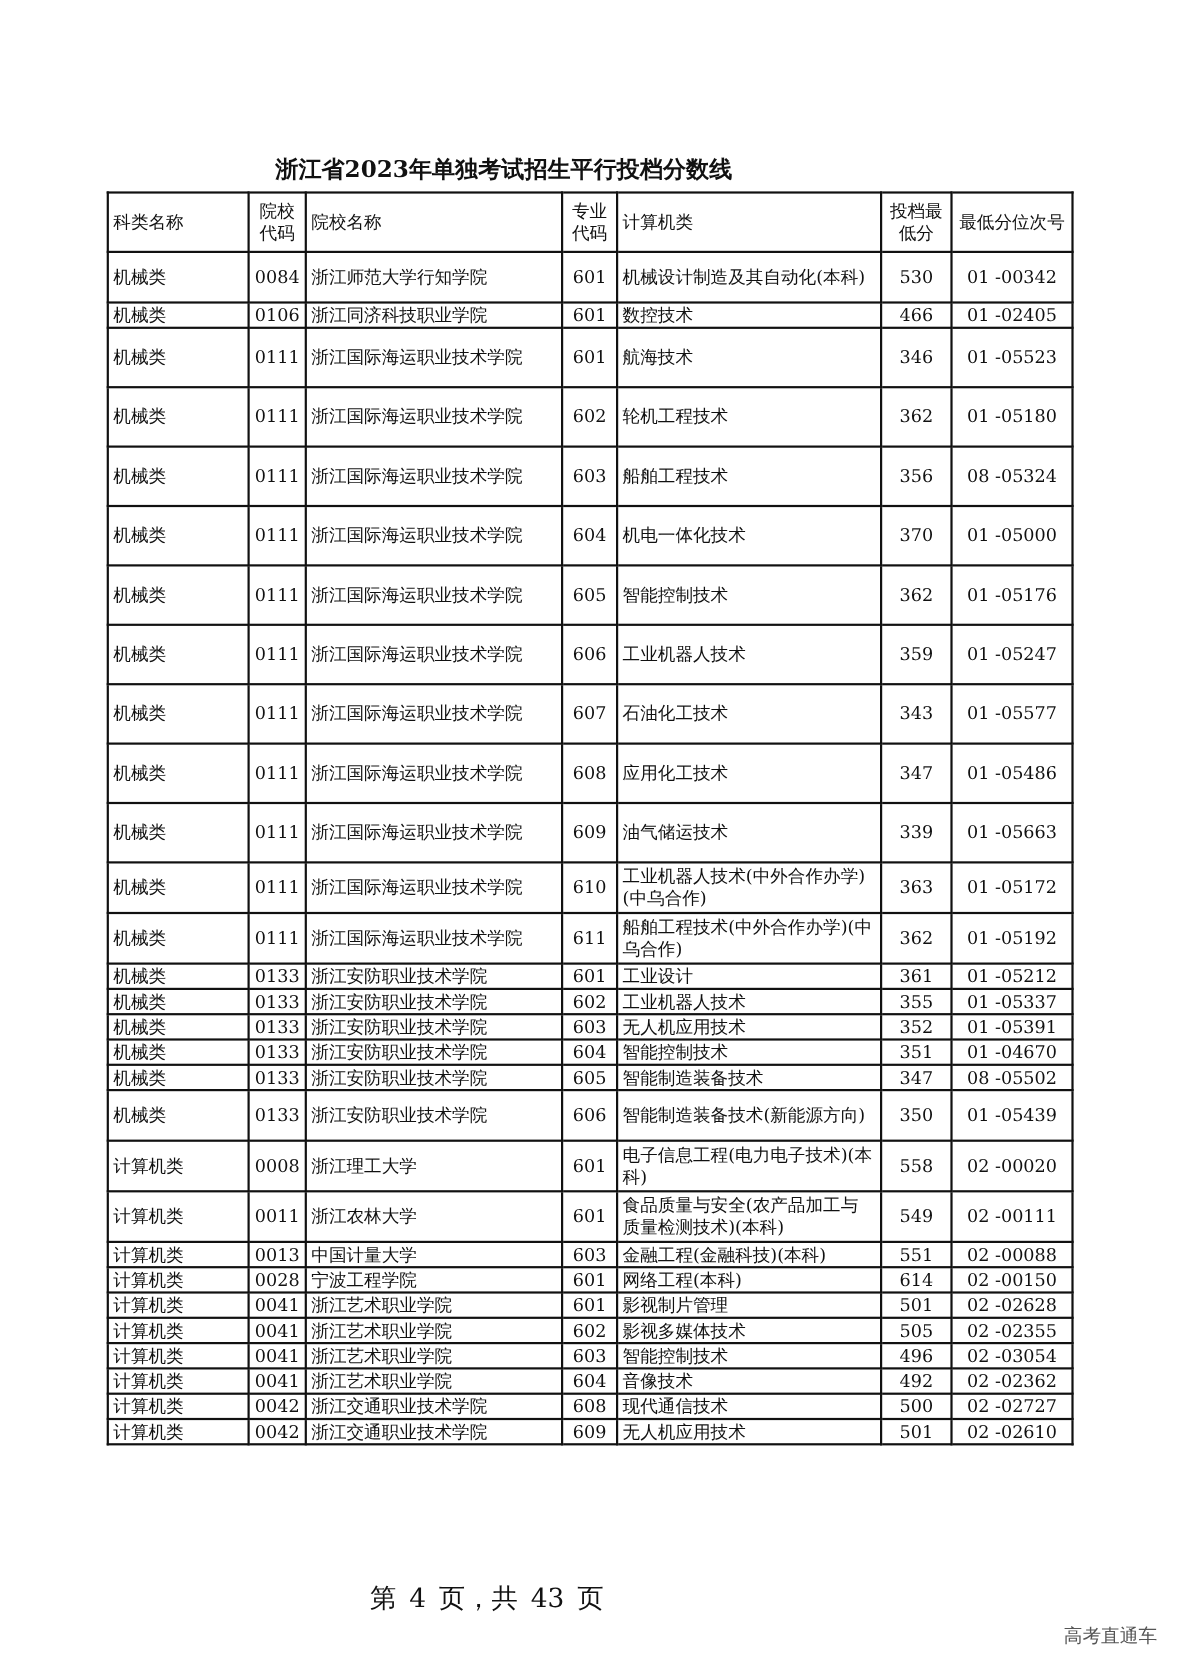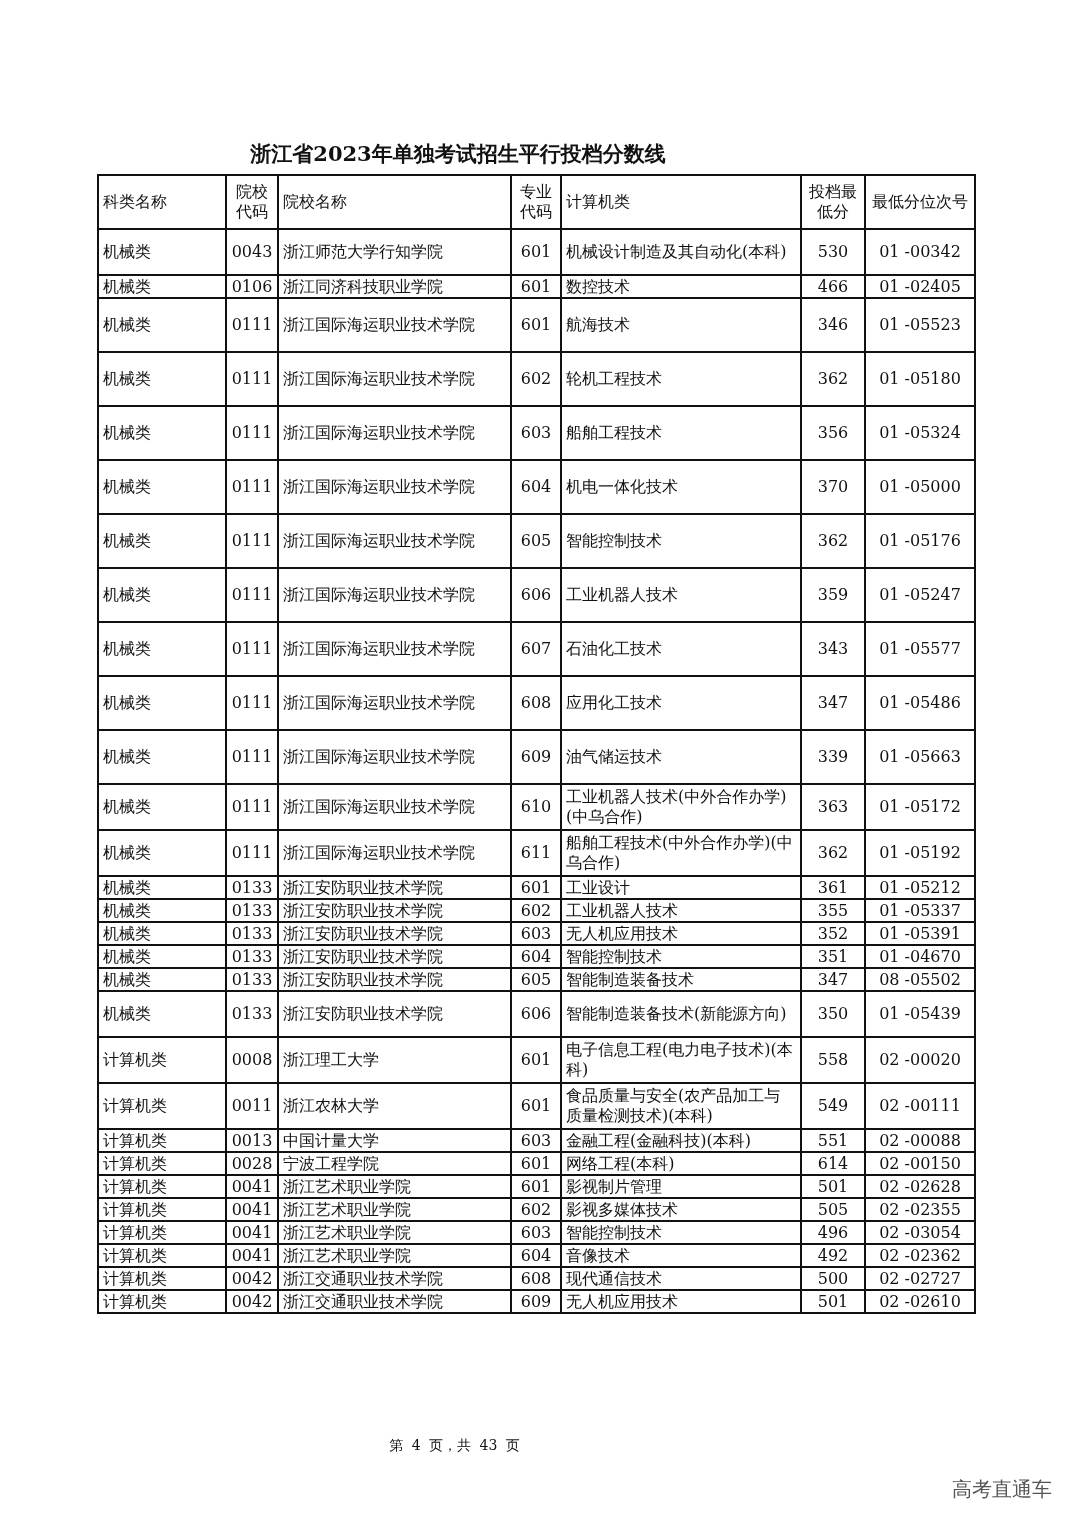--- a/index.html
+++ b/index.html
@@ -13,24 +13,24 @@
   table.score td, table.score th { border: 2px solid #111; padding: 0 4px; overflow: hidden;
                 font-weight: normal; line-height: 20px; }
   col.c1 { width: 128px; } col.c2 { width: 52px; } col.c3 { width: 233px; }
   col.c4 { width: 50px; } col.c5 { width: 240px; } col.c6 { width: 64px; } col.c7 { width: 110px; }
   th { height: 52px; }
   th.l, td.l { text-align: left; }
   th.c, td.c { text-align: center; }
   tr.tall td { height: 52px; }
   tr.wrap td { height: 44px; }
   tr.short td { height: 21px; }
-  .footer { position: absolute; top: 1437px; left: 12px; width: 885px; text-align: center; font-size: 14px; }
+  .footer { position: absolute; top: 1437px; left: 0; width: 885px; text-align: center; font-size: 24px; }
   .footer span { margin: 0 2px; }
   .watermark { position: absolute; top: 1476px; right: 28px; font-family: "DejaVu Sans", sans-serif;
-               font-size: 20px; color: #555; }
+               font-size: 17px; color: #555; }
 </style>
 </head>
 <body>
 
 <div class="title">浙江省2023年单独考试招生平行投档分数线</div>
 
 <table class="score">
   <colgroup>
       <col class="c1">
       <col class="c2">
@@ -47,21 +47,21 @@
       <th class="l">院校名称</th>
       <th class="c">专业代码</th>
       <th class="l">计算机类</th>
       <th class="c">投档最低分</th>
       <th class="c">最低分位次号</th>
     </tr>
   </thead>
   <tbody id="tbody">
       <tr class="wrap">
         <td class="l">机械类</td>
-        <td class="c">0043</td>
+        <td class="c">0084</td>
         <td class="l">浙江师范大学行知学院</td>
         <td class="c">601</td>
         <td class="l">机械设计制造及其自动化(本科)</td>
         <td class="c">530</td>
         <td class="c">01 -00342</td>
       </tr>
       <tr class="short">
         <td class="l">机械类</td>
         <td class="c">0106</td>
         <td class="l">浙江同济科技职业学院</td>
@@ -88,21 +88,21 @@
         <td class="c">362</td>
         <td class="c">01 -05180</td>
       </tr>
       <tr class="tall">
         <td class="l">机械类</td>
         <td class="c">0111</td>
         <td class="l">浙江国际海运职业技术学院</td>
         <td class="c">603</td>
         <td class="l">船舶工程技术</td>
         <td class="c">356</td>
-        <td class="c">01 -05324</td>
+        <td class="c">08 -05324</td>
       </tr>
       <tr class="tall">
         <td class="l">机械类</td>
         <td class="c">0111</td>
         <td class="l">浙江国际海运职业技术学院</td>
         <td class="c">604</td>
         <td class="l">机电一体化技术</td>
         <td class="c">370</td>
         <td class="c">01 -05000</td>
       </tr>

